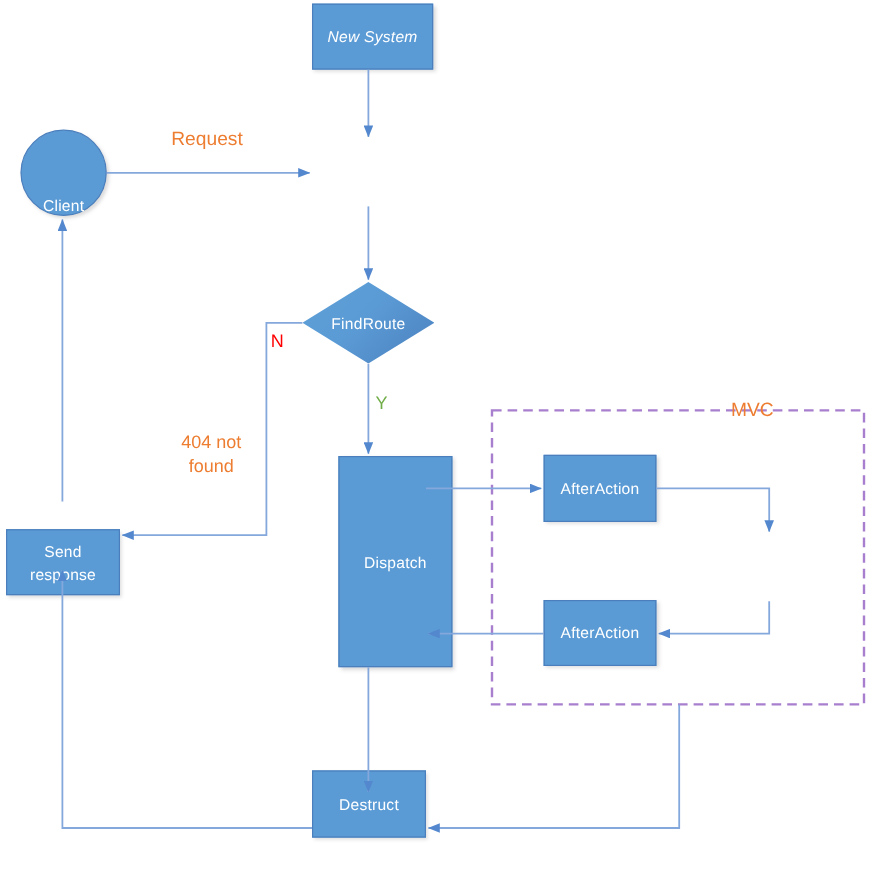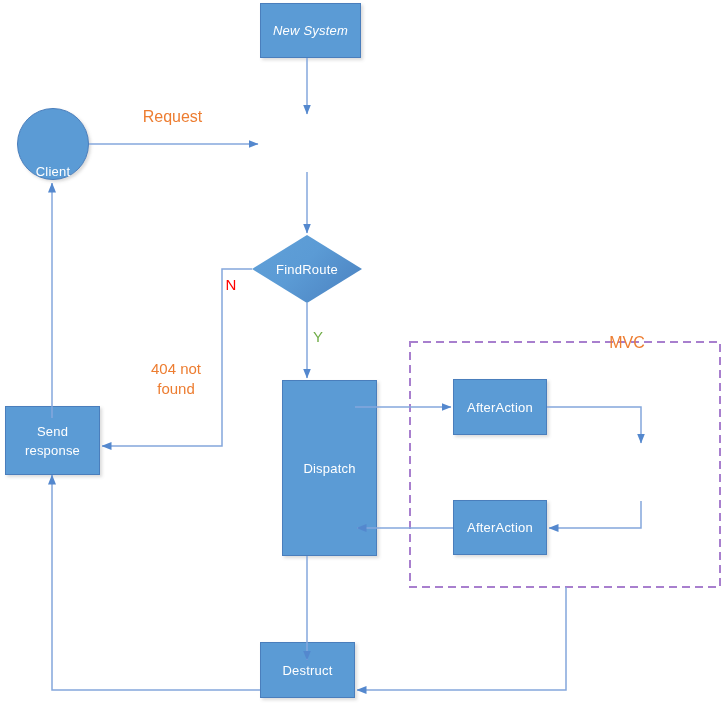--- a/index.html
+++ b/index.html
@@ -12,21 +12,21 @@
     position:absolute;display:flex;align-items:center;justify-content:center;
     background:var(--node-fill);border:1px solid var(--node-border);
     box-shadow:2px 2px 3px rgba(110,110,110,0.25);
     color:#ffffff;font-size:13px;letter-spacing:0.2px;text-align:center;
     box-sizing:border-box;
   }
   .node span{display:block;}
   #node-new-system{left:260px;top:3px;width:101px;height:55px;font-style:italic;}
   #node-wait-request{left:260px;top:116px;width:95px;height:56px;}
   #node-dispatch{left:260px;top:380px;width:95px;height:176px;margin-left:22px;}
-  #node-send-response{left:5px;top:406px;width:95px;height:69px;}
+  #node-send-response{left:5px;top:441px;width:95px;height:55px;}
   #node-send-response span{width:72px;line-height:19px;}
   #node-destruct{left:260px;top:642px;width:95px;height:56px;}
   #node-before-action{left:453px;top:379px;width:94px;height:56px;}
   #node-action{left:594px;top:445px;width:94px;height:56px;}
   #node-after-action{left:453px;top:500px;width:94px;height:55px;}
   #node-client{
     left:17px;top:108px;width:72px;height:72px;border-radius:50%;
     box-shadow:2px 2px 3px rgba(110,110,110,0.25);
     align-items:flex-end;
   }

